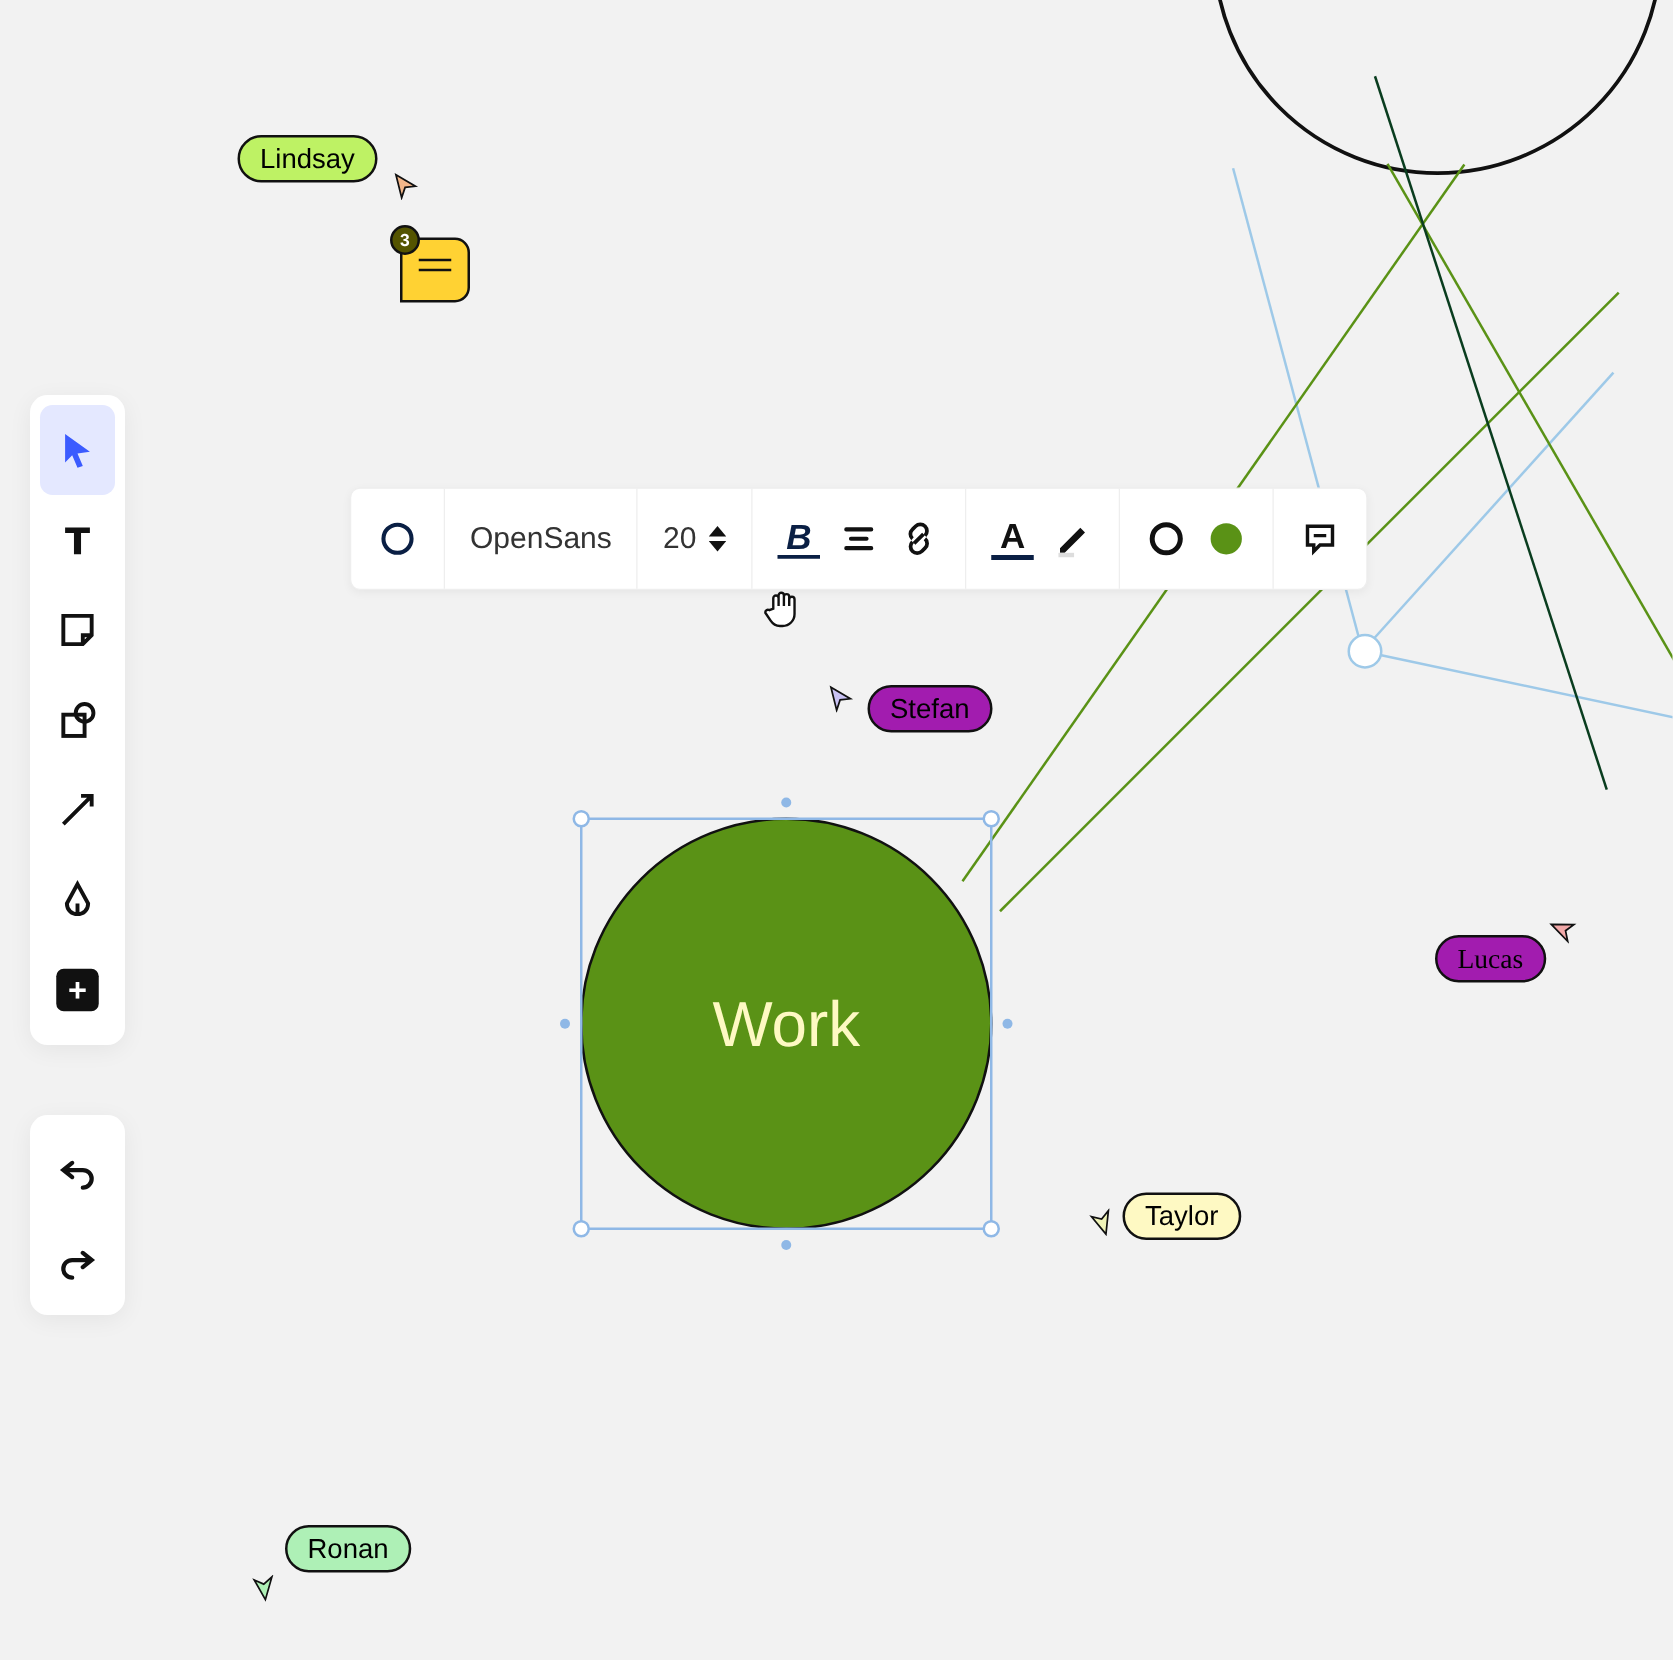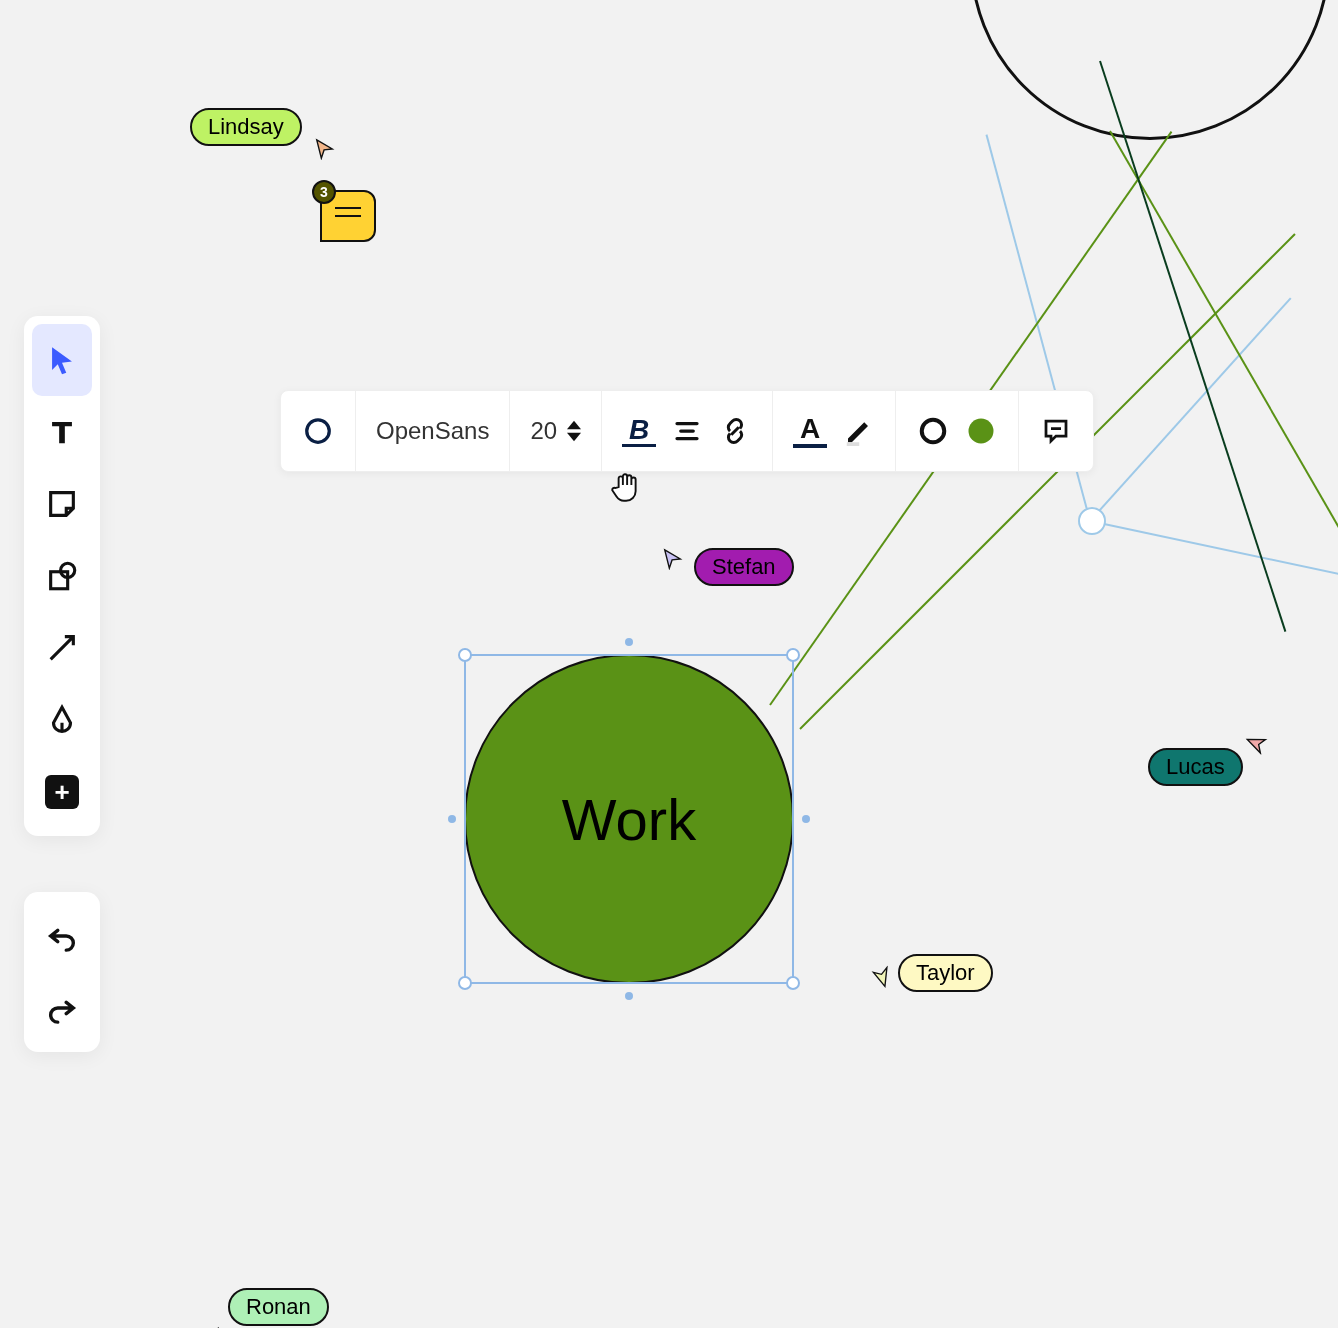--- a/index.html
+++ b/index.html
@@ -126,21 +126,21 @@
   .sel-mid { position:absolute; width:8px;height:8px;background:#8fb8e6;border-radius:50%; }
   .work-circle {
     position:absolute;
     left: 464px; top: 654px;
     width: 330px; height: 330px;
     border-radius: 50%;
     background: #5a9216;
     border: 2px solid #111;
     display:flex;align-items:center;justify-content:center;
   }
-  .work-circle span { color:#000000;font-size:58px;text-align:right; }
+  .work-circle span { color:#fef9c3;font-size:51px;text-align:right; }
 
   .hand-cursor { position:absolute;left:608px;top:470px; }
   .hand-cursor svg { width:34px;height:34px; }
 
   
   .far-arc {
     position:absolute;
     left: 970px; top: -220px;
     width: 360px; height: 360px;
     border: 3px solid #111;
@@ -198,36 +198,36 @@
   </div>
   <div class="collab" style="left:666px;top:548px;">
     <span class="cursor-ptr" style="transform:translate(-4px,-6px);">
       <svg viewBox="0 0 24 24">
           <path d="M3 2 L20 12 L11 13 L8 22 Z" fill="#c9c2f4" stroke="#111" stroke-width="1.5"></path>
         </svg>
     </span>
     <div class="badge" style="background:#a21caf;">Stefan</div>
   </div>
   <div class="collab" style="left:1148px;top:748px;">
-    <div class="badge" style="background:#0f766e;">Lucas</div>
+    <div class="badge" style="background:#a21caf;font-family:Liberation Serif, serif;">Lucas</div>
     <span class="cursor-ptr" style="transform:translate(0,-22px) rotate(-30deg);">
       <svg viewBox="0 0 24 24">
           <path d="M3 2 L20 12 L11 13 L8 22 Z" fill="#f2a9a9" stroke="#111" stroke-width="1.5"></path>
         </svg>
     </span>
   </div>
   <div class="collab" style="left:870px;top:954px;">
     <span class="cursor-ptr" style="transform:rotate(200deg);">
       <svg viewBox="0 0 24 24">
           <path d="M3 2 L20 12 L11 13 L8 22 Z" fill="#f0f4b8" stroke="#111" stroke-width="1.5"></path>
         </svg>
     </span>
     <div class="badge" style="background:#fef9c3;text-align:center;">Taylor</div>
   </div>
-  <div class="collab" style="left:200px;top:1288px;">
+  <div class="collab" style="left:200px;top:1220px;">
     <span class="cursor-ptr" style="transform:translate(0,26px) rotate(210deg);">
       <svg viewBox="0 0 24 24">
           <path d="M3 2 L20 12 L11 13 L8 22 Z" fill="#aef0b6" stroke="#111" stroke-width="1.5"></path>
         </svg>
     </span>
     <div class="badge" style="background:#aef0b6;">Ronan</div>
   </div>
 
   <div class="hand-cursor">
     <svg viewBox="0 0 32 32">

